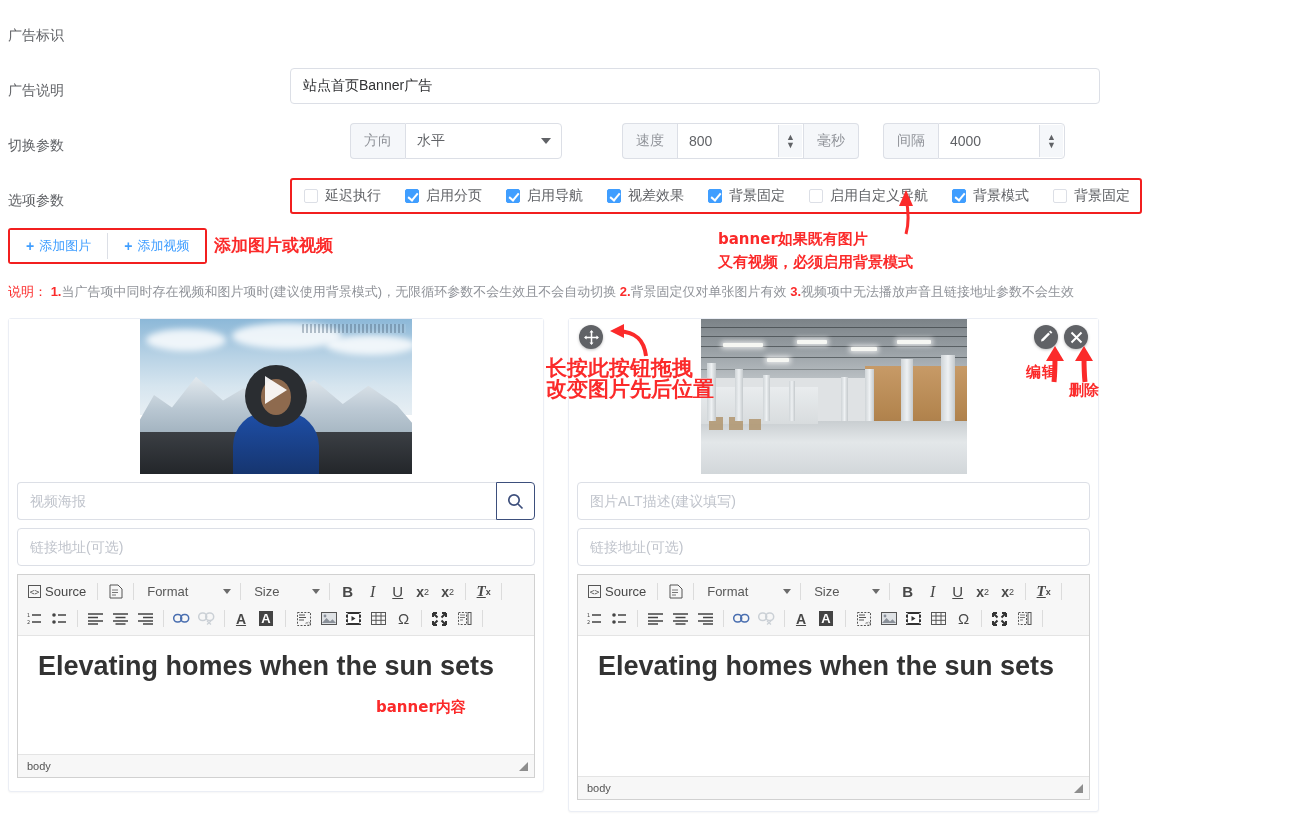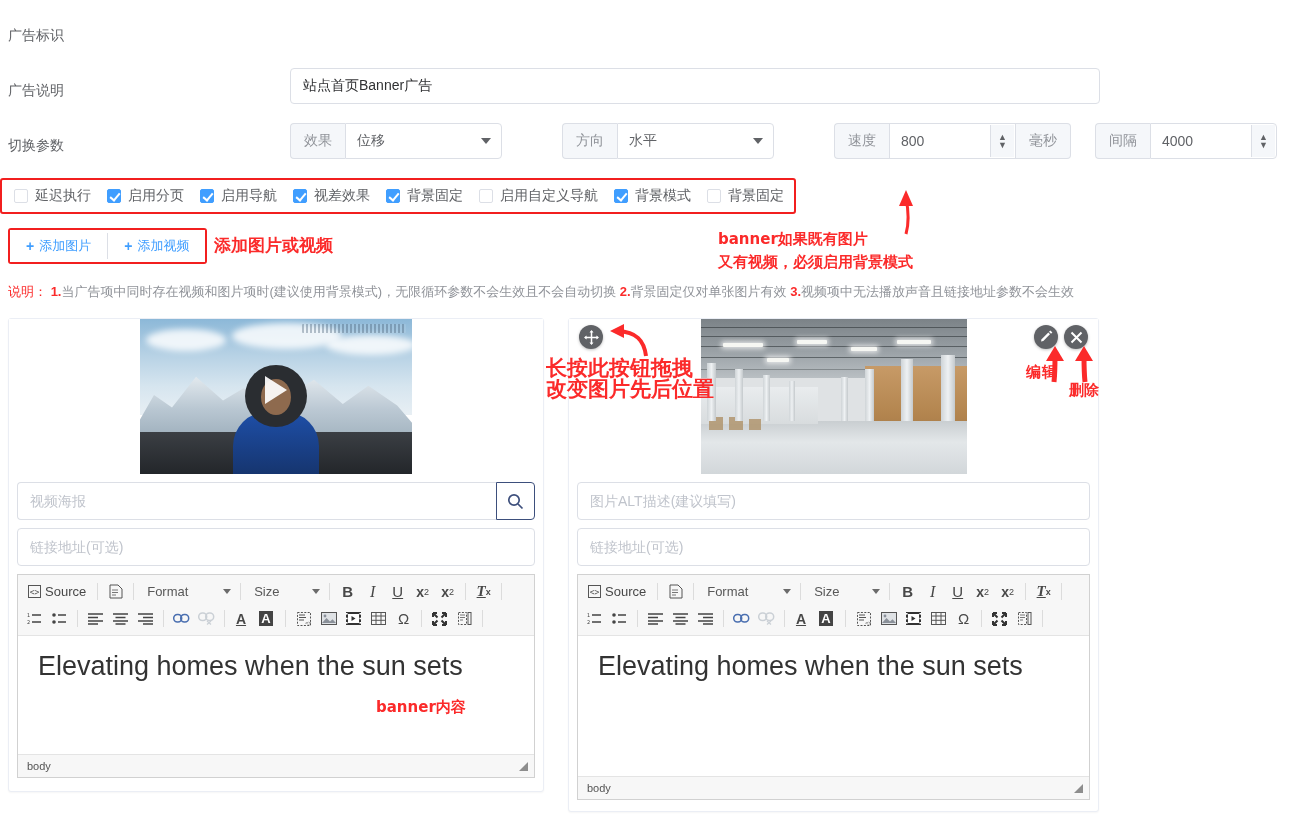--- a/index.html
+++ b/index.html
@@ -60,21 +60,21 @@
     display:flex; flex-direction:column; align-items:center; justify-content:center;
     color:#606266; font-size:9px; line-height:8px;
   }
 
   .switch-row { display:flex; gap:0; align-items:flex-start; }
   .gap-a { width:60px; }
   .gap-b { width:24px; }
 
   
   .cb-strip {
-    display:inline-flex; align-items:center; gap:0;
+    display:inline-flex; align-items:center; gap:8px;
     border:2px solid #f21f1f; border-radius:3px;
     padding:7px 10px 7px 12px; height:36px;
     background:#fff;
   }
   .cb-item { display:inline-flex; align-items:center; margin-right:16px; white-space:nowrap; }
   .cb-item:last-child { margin-right:0; }
   .cb-box {
     width:14px; height:14px; border-radius:2px;
     border:1px solid #dcdfe6; background:#fff;
     margin-right:7px; flex:0 0 14px; position:relative;
@@ -269,21 +269,21 @@
   }
   .tb.txt { gap:4px; padding:0 6px; font-size:13px; }
   .tb.dim { opacity:.35; }
   .tb-sep { width:1px; height:17px; background:#dcdcdc; margin:0 5px; }
   .combo {
     display:flex; align-items:center; justify-content:space-between;
     height:23px; color:#585858; font-size:13px; cursor:pointer; padding:0 4px 0 8px;
   }
   .combo .cb-ar { width:0;height:0;border-left:4px solid transparent;border-right:4px solid transparent;border-top:5px solid #6b6b6b; margin-left:10px;}
   .ck-body { position:relative; min-height:118px; padding:14px 20px; }
-  .ck-h1 { font-size:27px; color:#333; font-weight:normal; margin:0; line-height:1.25; }
+  .ck-h1 { font-size:27px; color:#333; font-weight:bold; margin:0; line-height:1.25; }
   .ck-foot {
     background:#f7f7f7; border-top:1px solid #e4e4e4; height:23px;
     display:flex; align-items:center; justify-content:space-between;
     padding:0 6px 0 9px; font-size:11px; color:#555;
   }
   .grip { width:0;height:0;border-left:9px solid transparent;border-bottom:9px solid #8d8d8d; cursor:nwse-resize;}
 
   
   .arrow { position:absolute; }
 </style>
@@ -299,27 +299,20 @@
   <div class="form-field">
     <input class="txt-input" value="站点首页Banner广告" style="">
   </div>
 </div>
 
 <div class="form-row">
   <div class="form-label">切换参数</div>
   <div class="form-field">
     <div class="switch-row">
 
-      <div class="ig">
-        <div class="ig-addon left">效果</div>
-        <div class="ig-body endr">
-          <span class="ig-sel">位移</span>
-          <span class="caret"></span>
-        </div>
-      </div>
 
       <div class="gap-a"></div>
 
       <div class="ig">
         <div class="ig-addon left">方向</div>
         <div class="ig-body endr">
           <span class="ig-sel">水平</span>
           <span class="caret"></span>
         </div>
       </div>
@@ -349,20 +342,21 @@
               <span>▼</span>
             </span>
         </div>
       </div>
 
     </div>
   </div>
 </div>
 
 <div class="form-row">
+  <div class="form-label">选项参数</div>
   <div class="form-field">
     <div class="cb-strip" id="cbStrip">
         <div class="cb-item">
           <span class="cb-box"></span>
           <span class="cb-label">延迟执行</span>
         </div>
         <div class="cb-item on">
           <span class="cb-box"></span>
           <span class="cb-label">启用分页</span>
         </div>

